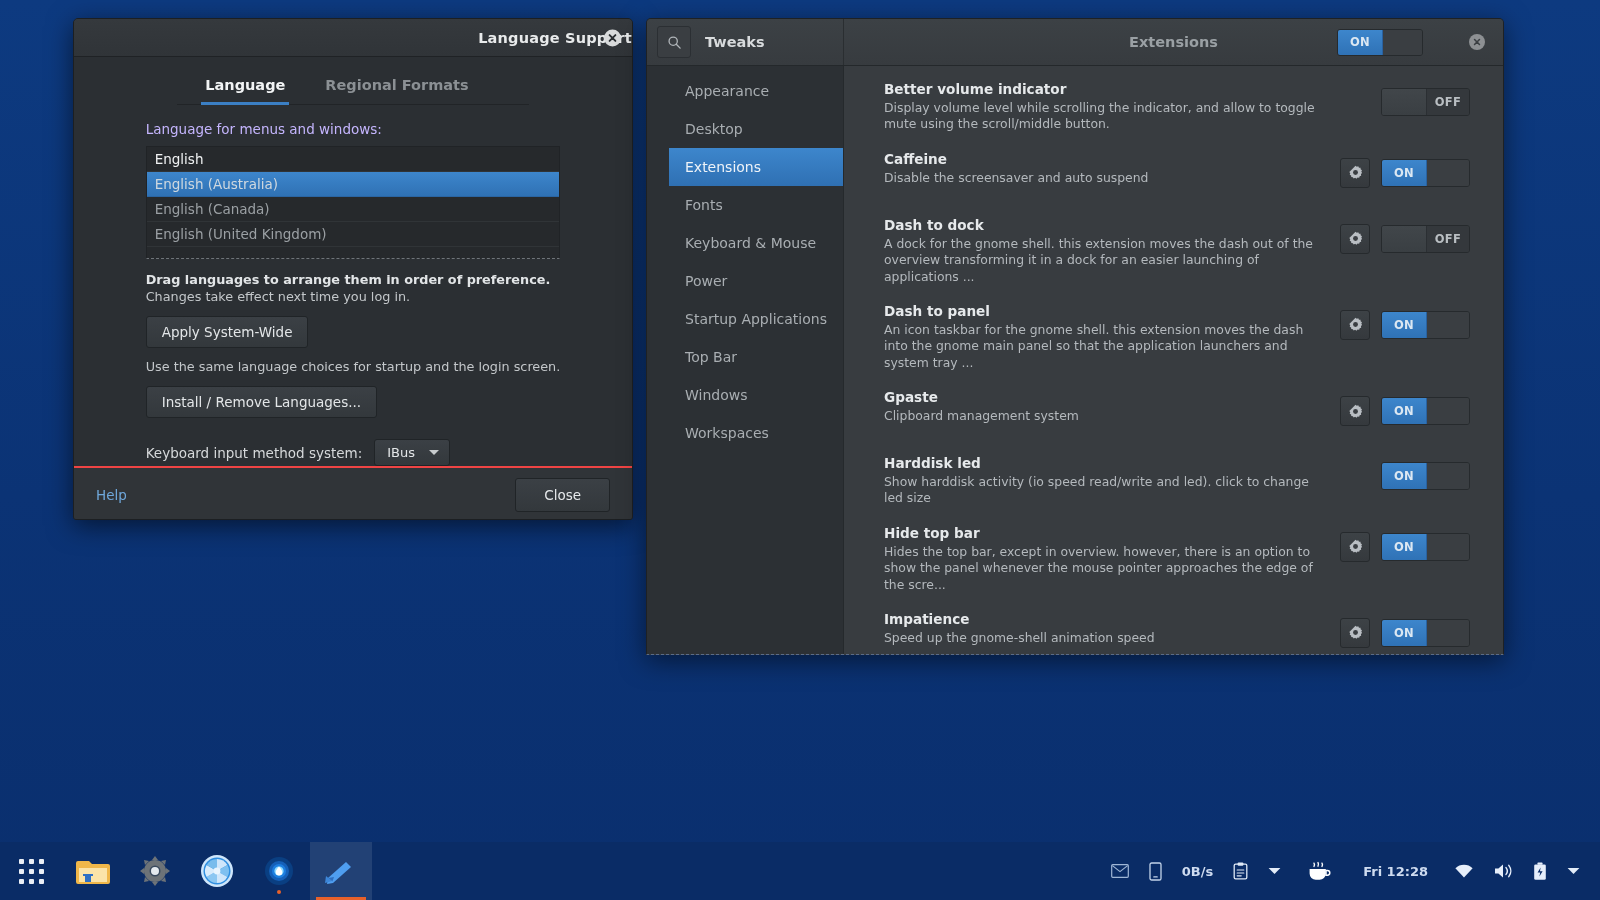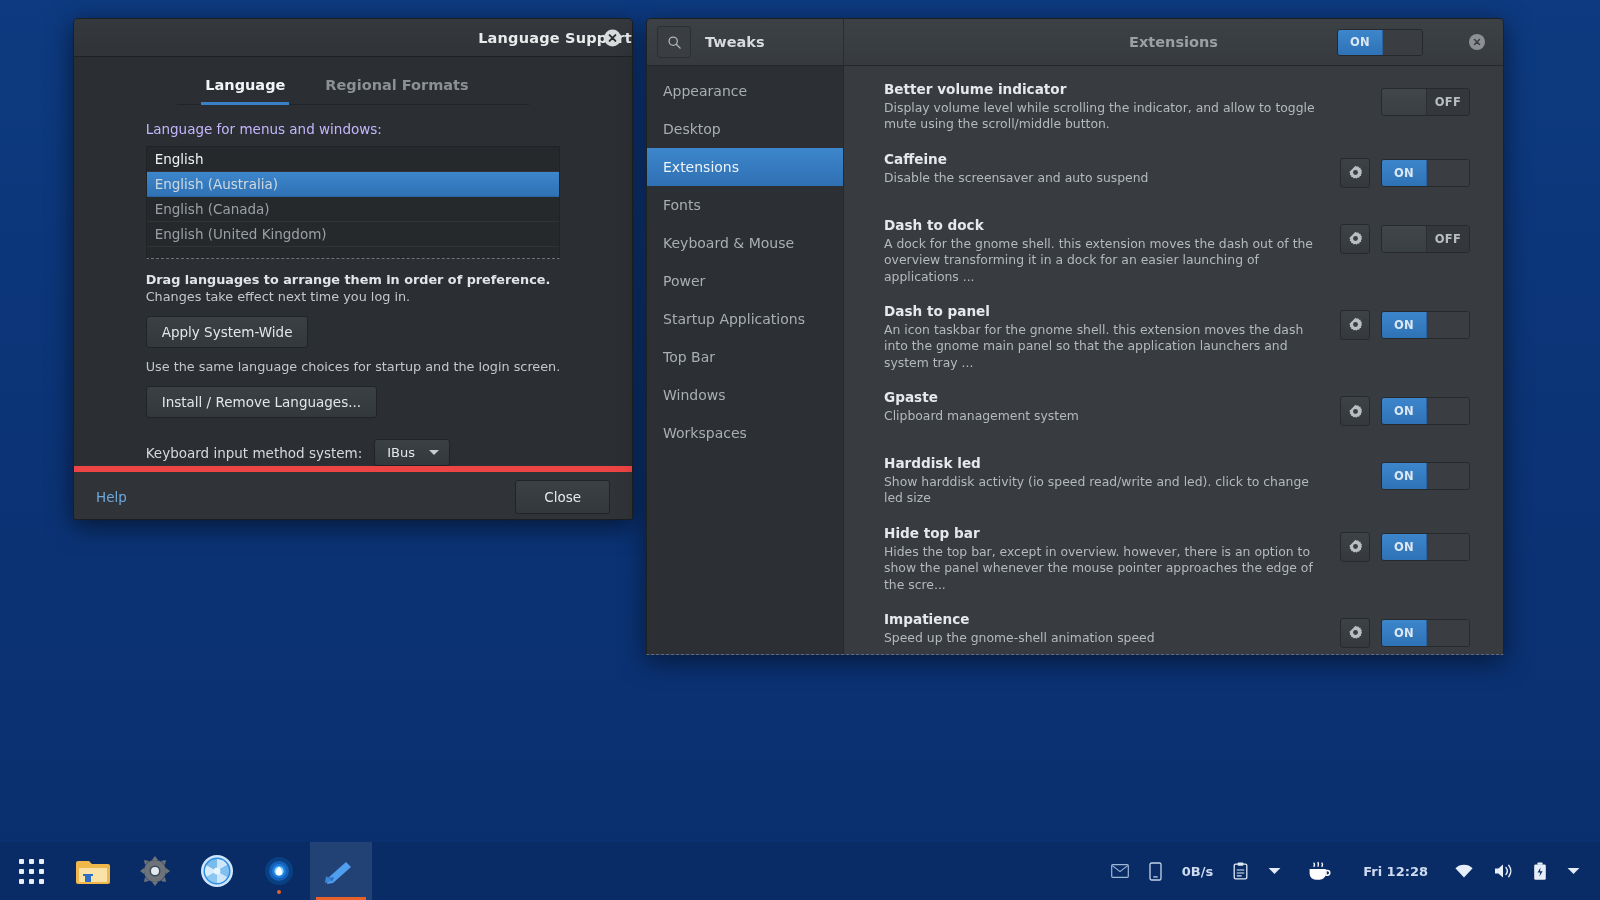--- a/index.html
+++ b/index.html
@@ -129,21 +129,21 @@
     padding: 5px 10px 5px 12px;
     font-size: 13px; color: #e3e6e8;
     display: flex; align-items: center; gap: 14px;
     cursor: pointer;
   }
   .caret { width:0;height:0;border-left:5px solid transparent;border-right:5px solid transparent;border-top:5px solid #c8ccce; }
 
   #lang-footer {
     flex: 0 0 56px;
     background: #303438;
-    border-top: 6px solid #ef4444;
+    border-top: 2px solid #ef4444;
     display: flex; align-items: center; justify-content: space-between;
     padding: 0 22px;
   }
   .link-btn { color: #6fa8dc; font-size: 13.5px; cursor: pointer; }
   .close-btn {
     background: linear-gradient(180deg,#3b4045 0%, #33383c 100%);
     border: 1px solid #202427; border-radius: 3px;
     color: #e6e9eb; font-size: 13.5px; padding: 8px 28px; cursor: pointer;
     font-family: inherit;
   }
@@ -204,20 +204,21 @@
     background: #2c3034;
     border-right: 1px solid #25292c;
     padding-top: 6px;
   }
   .side-item {
     height: 38px; line-height: 38px;
     padding: 0 16px;
     font-size: 14px; color: #a9aeb2;
     cursor: pointer;
     white-space: nowrap;
+    margin-left: 22px;
   }
   .side-item.active {
     background: linear-gradient(180deg,#3d86cc 0%, #2f70b3 100%);
     color: #eef3f8;
   }
 
   #ext-list {
     flex: 1;
     background: #383c40;
     overflow: hidden;

